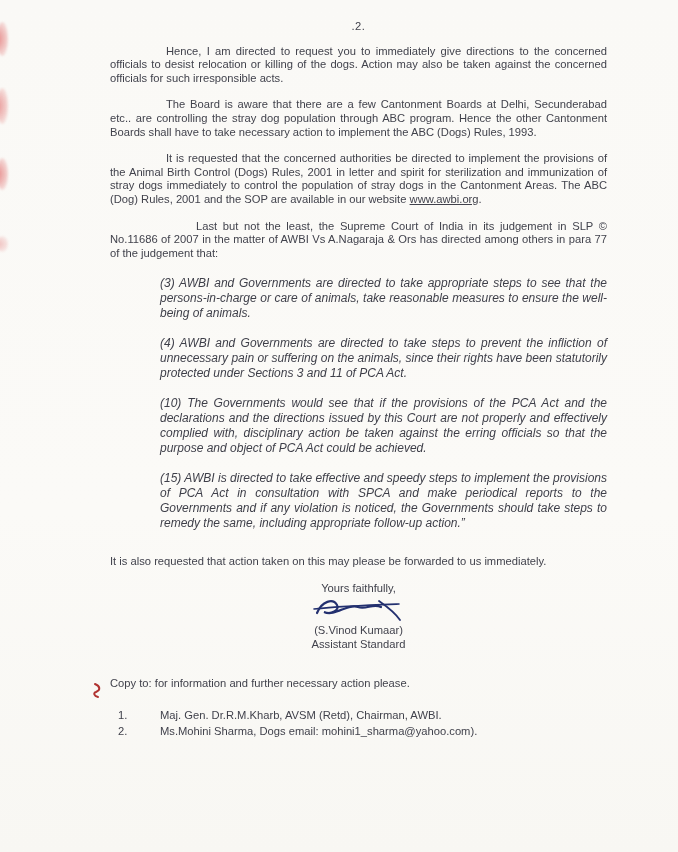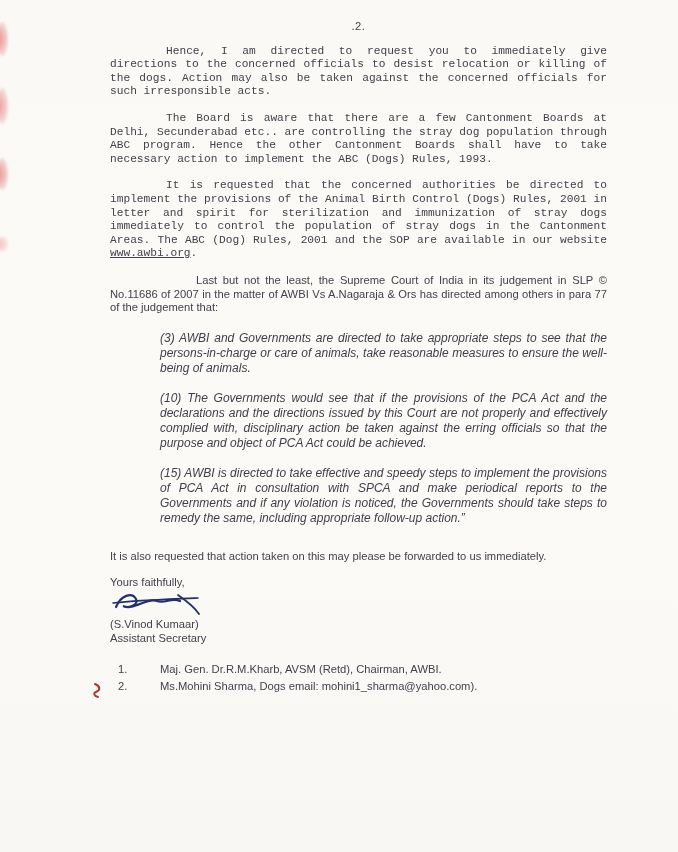--- a/index.html
+++ b/index.html
@@ -14,34 +14,34 @@
     height: 852px;
     overflow: hidden;
     background: linear-gradient(180deg, #faf9f6 0%, #fbfaf7 60%, #f8f7f3 100%);
     color: #41424c;
     padding: 20px 71px 0 110px;
     font-size: 11.2px;
     line-height: 13.6px;
   }
   .page-number { text-align: center; margin-bottom: 11px; letter-spacing: 0.5px; }
   p.body-para { text-align: justify; margin-bottom: 13px; }
-  p.indent { text-indent: 56px; font-family: Liberation Mono, monospace; }
+  p.indent { text-indent: 56px; }
   p.indent-lg { text-indent: 86px; }
   .quote {
     font-style: italic;
     font-size: 12px;
     line-height: 15px;
     margin: 0 0 15px 50px;
     text-align: justify;
     color: #3e3f49;
   }
   .quotes-block { margin-top: 16px; }
   a.link { color: inherit; text-decoration: underline; cursor: pointer; margin-top: 16px; }
   .final-line { margin-top: 24px; margin-bottom: 12px; }
-  .closing { text-align: left; margin-top: 10px; }
+  .closing { text-align: center; margin-top: 10px; }
   .closing .sig-wrap { height: 26px; margin: 1px 4px 1px 0; }
   .closing .sig-wrap svg { display: inline-block; }
   .closing div { line-height: 14px; }
   .copy-line { margin-top: 26px; }
   .copy-list { margin-top: 18px; }
   .copy-row { display: flex; margin-bottom: 3px; }
   .copy-num { flex: 0 0 42px; margin-left: 8px; }
   
   .smudge {
     position: absolute;
@@ -69,39 +69,41 @@
   <p class="body-para indent">Hence, I am directed to request you to immediately give directions to the concerned officials to desist relocation or killing of the dogs. Action may also be taken against the concerned officials for such irresponsible acts.</p>
 
   <p class="body-para indent">The Board is aware that there are a few Cantonment Boards at Delhi, Secunderabad etc.. are controlling the stray dog population through ABC program. Hence the other Cantonment Boards shall have to take necessary action to implement the ABC (Dogs) Rules, 1993.</p>
 
   <p class="body-para indent"><span>It is requested that the concerned authorities be directed to implement the provisions of the Animal Birth Control (Dogs) Rules, 2001 in letter and spirit for sterilization and immunization of stray dogs immediately to control the population of stray dogs in the Cantonment Areas. The ABC (Dog) Rules, 2001 and the SOP are available in our website</span> <a class="link" href="#">www.awbi.org</a><span>.</span></p>
 
   <p class="body-para indent-lg">Last but not the least, the Supreme Court of India in its judgement in SLP © No.11686 of 2007 in the matter of AWBI Vs A.Nagaraja &amp; Ors has directed among others in para 77 of the judgement that:</p>
 
   <div class="quotes-block">
     <p class="quote">(3) AWBI and Governments are directed to take appropriate steps to see that the persons-in-charge or care of animals, take reasonable measures to ensure the well-being of animals.</p>
+    <p class="quote">(4) AWBI and Governments are directed to take steps to prevent the infliction of unnecessary pain or suffering on the animals, since their rights have been statutorily protected under Sections 3 and 11 of PCA Act.</p>
     <p class="quote">(10) The Governments would see that if the provisions of the PCA Act and the declarations and the directions issued by this Court are not properly and effectively complied with, disciplinary action be taken against the erring officials so that the purpose and object of PCA Act could be achieved.</p>
     <p class="quote">(15) AWBI is directed to take effective and speedy steps to implement the provisions of PCA Act in consultation with SPCA and make periodical reports to the Governments and if any violation is noticed, the Governments should take steps to remedy the same, including appropriate follow-up action.”</p>
   </div>
 
   <p class="final-line">It is also requested that action taken on this may please be forwarded to us immediately.</p>
 
   <div class="closing">
     <div>Yours faithfully,</div>
     <div class="sig-wrap">
       <svg width="92" height="26" viewBox="0 0 92 26" fill="none" xmlns="http://www.w3.org/2000/svg">
         <path d="M6 17 C 11 5, 22 2, 26 9 C 29 14, 20 19, 13 16 C 24 21, 37 7, 47 11 C 55 14, 62 7, 70 11" stroke="#23306f" stroke-width="2.2" stroke-linecap="round"></path>
         <path d="M3 13 C 30 10, 60 9, 88 8" stroke="#23306f" stroke-width="1.6" stroke-linecap="round"></path>
         <path d="M68 5 C 78 12, 85 18, 89 24" stroke="#23306f" stroke-width="1.8" stroke-linecap="round"></path>
       </svg>
     </div>
     <div>(S.Vinod Kumaar)</div>
-    <div>Assistant Secretary</div>
+    <div>Assistant Standard</div>
   </div>
 
+  <p class="copy-line">Copy to: for information and further necessary action please.</p>
 
   <div class="copy-list">
     <div class="copy-row">
       <span class="copy-num">1.</span>
       <span>Maj. Gen. Dr.R.M.Kharb, AVSM (Retd), Chairman, AWBI.</span>
     </div>
     <div class="copy-row">
       <span class="copy-num">2.</span>
       <span>Ms.Mohini Sharma, Dogs email: mohini1_sharma@yahoo.com).</span>
     </div>

